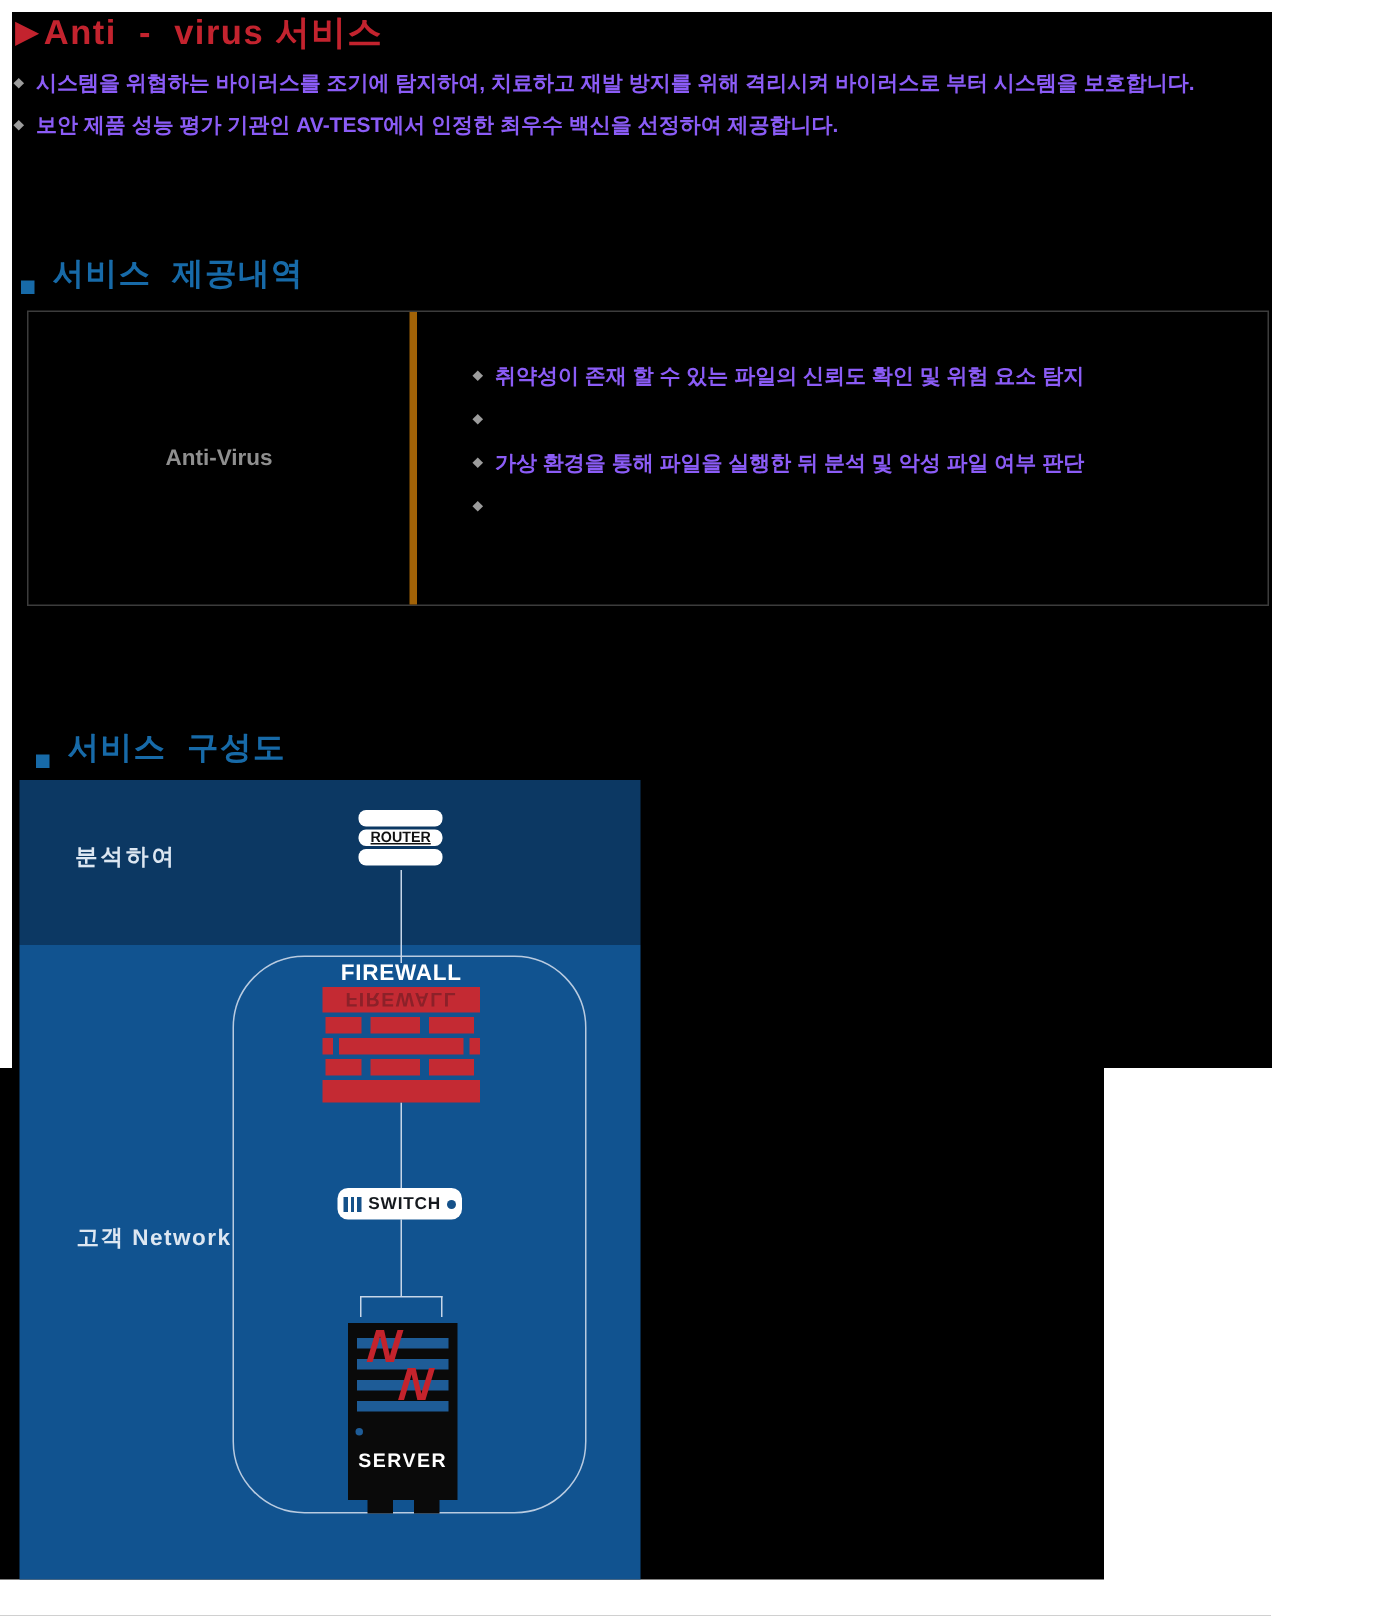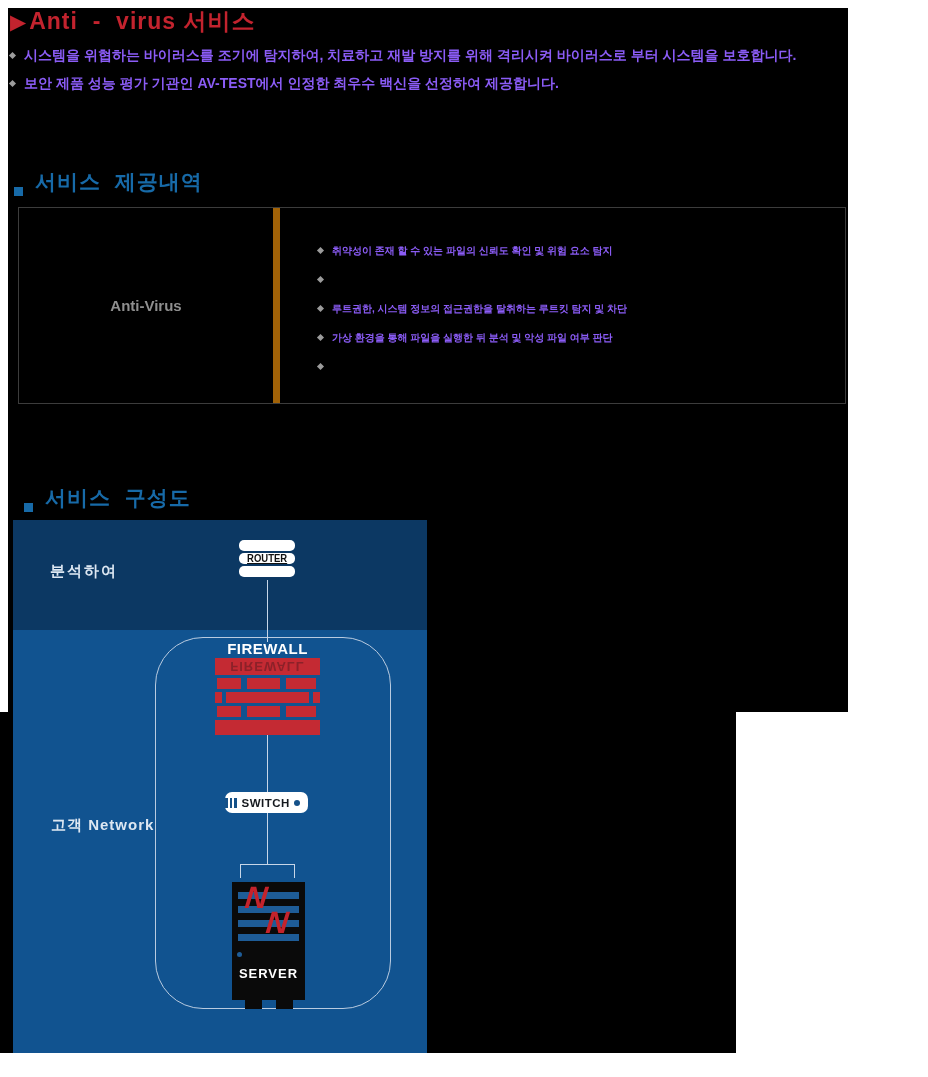--- a/index.html
+++ b/index.html
@@ -20,26 +20,26 @@
 
   .sec-head{position:absolute;z-index:3;display:flex;align-items:flex-end;gap:12px;}
   .sec-head .sq{width:9px;height:9px;background:#176aa8;flex:none;margin-top:2px;}
   .sec-head .txt{color:#176aa8;font-size:21px;font-weight:bold;white-space:pre;letter-spacing:1px;}
   .sec1{left:14px;top:168px;}
   .sec2{left:24px;top:484px;}
 
   
   .svc-table{position:absolute;left:18px;top:207px;width:828px;height:197px;z-index:3;
              border:1px solid #3c3c3c;box-sizing:border-box;display:flex;}
-  .svc-left{width:254px;flex:none;border-right:7px solid #a16207;display:flex;
+  .svc-left{width:254px;flex:none;border-right:5px solid #a16207;display:flex;
             align-items:center;justify-content:center;}
   .svc-left .lbl{color:#8f8f8f;font-size:15px;font-weight:bold;}
   .svc-right{flex:1;padding:32px 16px 0 38px;box-sizing:border-box;}
   .svc-right .bullet-row{height:29px;}
-  .svc-right .gray-text{font-size:10px;}
+  .svc-right .gray-text{font-size:14px;}
 
   
   .diagram{position:absolute;left:13px;top:520px;width:414px;height:533px;z-index:2;}
   .zone-top{position:absolute;left:0;top:0;width:414px;height:110px;background:#0c3863;}
   .zone-bottom{position:absolute;left:0;top:110px;width:414px;height:423px;background:#115390;}
   .zone-label{position:absolute;color:#dde7f2;font-size:15px;font-weight:bold;letter-spacing:2px;z-index:4;}
   .lbl-backbone{left:37px;top:42px;}
   .lbl-customer{left:38px;top:296px;letter-spacing:1px;}
 
   .net-line{position:absolute;background:#c7d6e8;z-index:3;}
@@ -60,21 +60,21 @@
   .firewall{position:absolute;left:202px;top:138px;width:105px;z-index:4;}
   .fw-row{display:flex;margin-bottom:3px;}
   .fw-solid-top{height:17px;background:#c42a33;overflow:hidden;display:flex;
                 align-items:center;justify-content:center;}
   .fw-solid-top span{transform:scaleY(-1);color:#8c2129;font-size:13px;font-weight:bold;letter-spacing:1px;}
   .fw-solid-bottom{height:15px;background:#c42a33;margin-bottom:0;}
   .brick{height:11px;background:#c42a33;flex:none;}
 
   
   .switch{position:absolute;left:212px;top:272px;width:83px;height:21px;background:#ffffff;
-          border-radius:7px;z-index:4;display:flex;align-items:center;justify-content:flex-start;gap:3px;}
+          border-radius:7px;z-index:4;display:flex;align-items:center;justify-content:center;gap:3px;}
   .sw-bars{display:flex;gap:2px;margin-right:2px;}
   .sw-bars i{display:block;width:2.5px;height:10px;background:#155189;}
   .switch .txt{font-size:11.5px;font-weight:bold;color:#15191e;letter-spacing:0.5px;}
   .sw-dot{width:6px;height:6px;border-radius:50%;background:#155189;margin-left:1px;}
 
   
   .server{position:absolute;left:219px;top:362px;width:73px;z-index:4;}
   .srv-box{position:relative;width:73px;height:118px;background:#0a0a0a;}
   .stripe{position:absolute;left:6px;width:61px;height:7px;background:#1e5c97;}
   .srv-n{position:absolute;color:#c4232c;font-weight:bold;font-style:italic;font-size:31px;
@@ -120,24 +120,20 @@
     <div class="svc-right">
       <div class="bullet-row">
         <span class="diamond"></span>
         <span class="gray-text">취약성이 존재 할 수 있는 파일의 신뢰도 확인 및 위험 요소 탐지</span>
       </div>
       <div class="bullet-row">
         <span class="diamond"></span>
       </div>
       <div class="bullet-row">
         <span class="diamond"></span>
-        <span class="gray-text">루트권한, 시스템 정보의 접근권한을 탈취하는 루트킷 탐지 및 차단</span>
-      </div>
-      <div class="bullet-row">
-        <span class="diamond"></span>
         <span class="gray-text">가상 환경을 통해 파일을 실행한 뒤 분석 및 악성 파일 여부 판단</span>
       </div>
       <div class="bullet-row">
         <span class="diamond"></span>
       </div>
     </div>
   </div>
 
   <div class="sec-head sec2">
     <span class="sq"></span>

